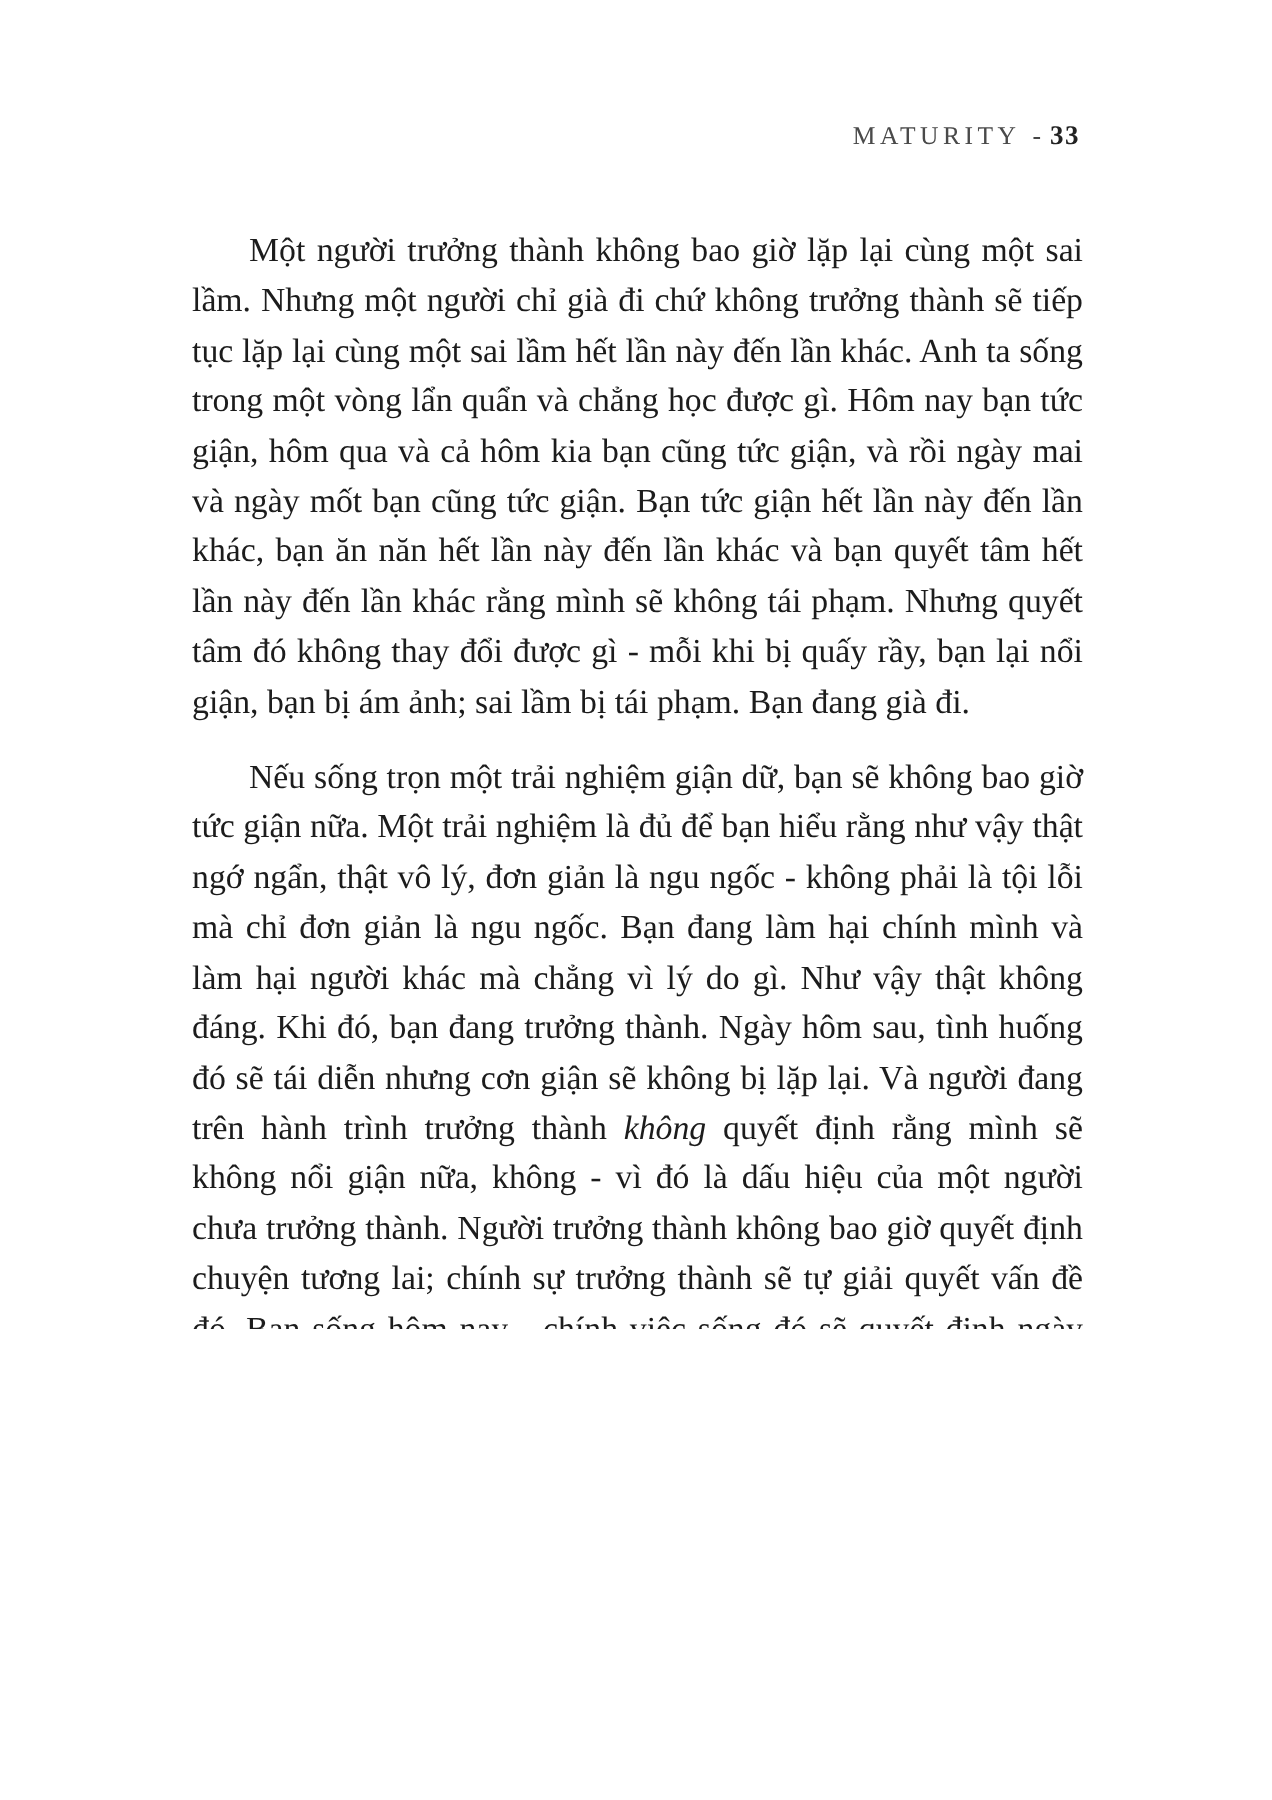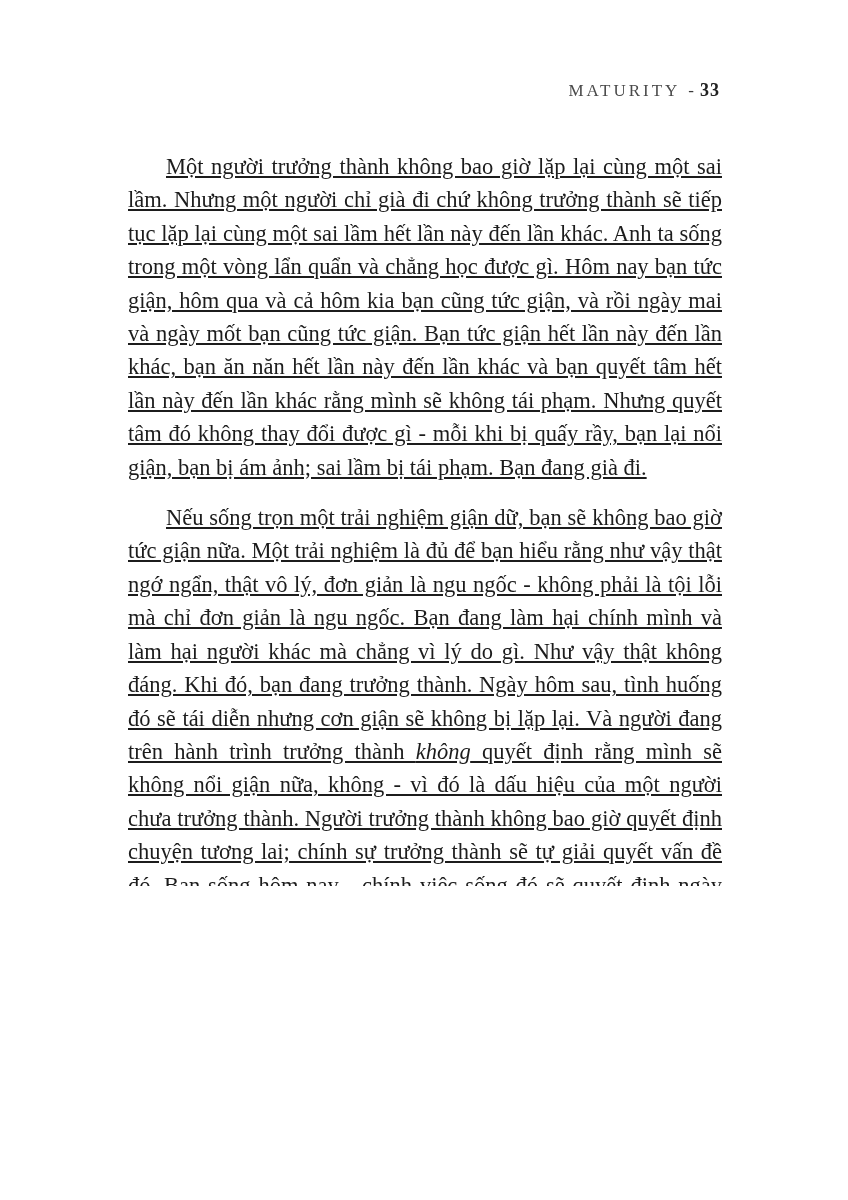--- a/index.html
+++ b/index.html
@@ -42,21 +42,20 @@
     left: 128px;
     width: 594px;
   }
   .text-block p {
     margin: 0 0 17px 0;
     font-size: 22.5px;
     line-height: 33.4px;
     text-align: justify;
     text-indent: 38px;
     color: #1c1c1c;
-    text-decoration: underline;
   }
   .text-block p em {
     font-style: italic;
     margin-top: 20px;
   }
 </style>
 </head>
 <body>
 
 <div class="page">

